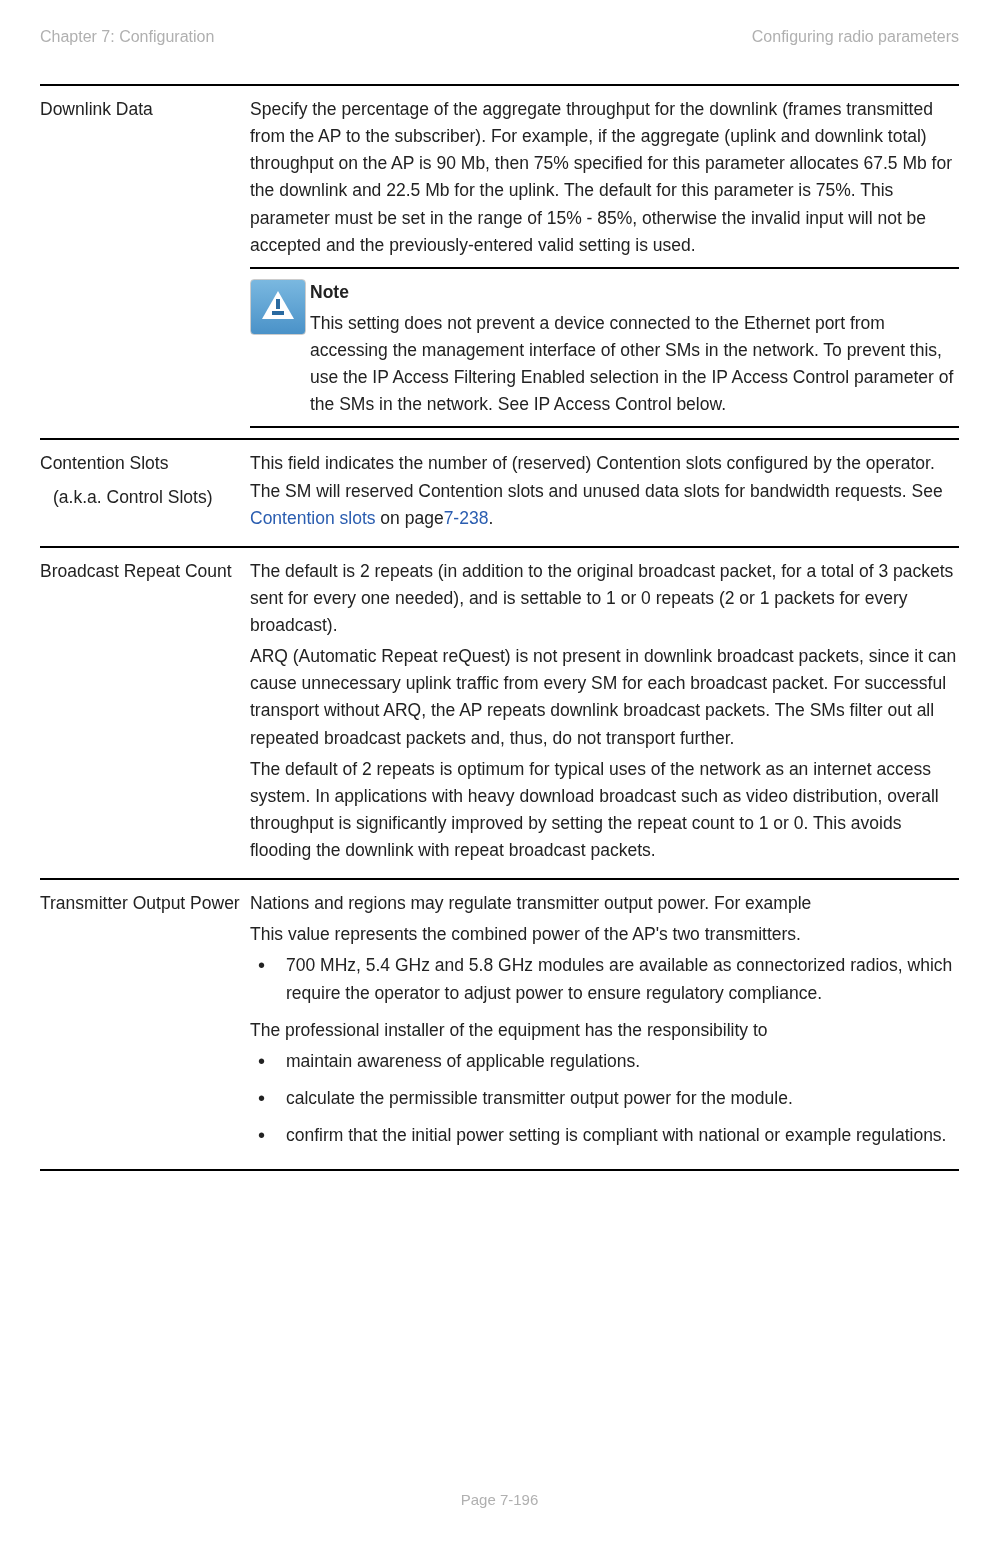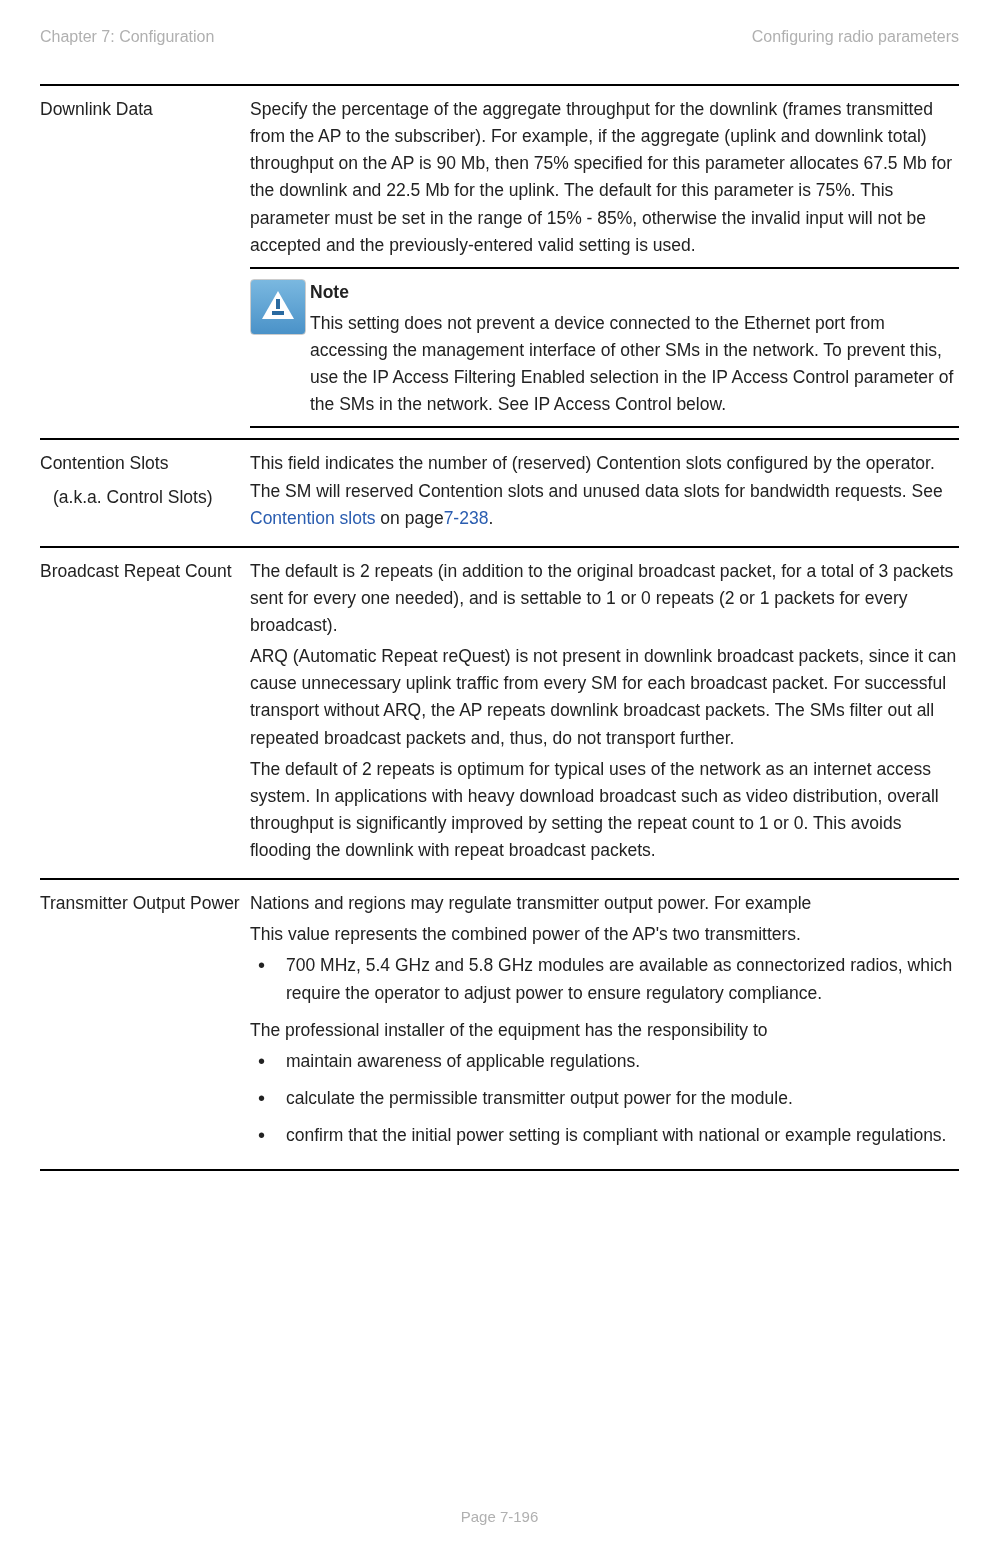--- a/index.html
+++ b/index.html
@@ -97,21 +97,21 @@
     }
     ul.bullets li::before {
       content: "•";
       position: absolute;
       left: -20px;
       font-size: 20px;
       line-height: 1.3;
     }
     .footer {
       position: absolute;
-      bottom: 30px;
+      bottom: 47px;
       left: 0;
       width: 100%;
       text-align: center;
       color: #b0b0b0;
       font-size: 15px;
     }
   </style>
 </head>
 <body>
 

